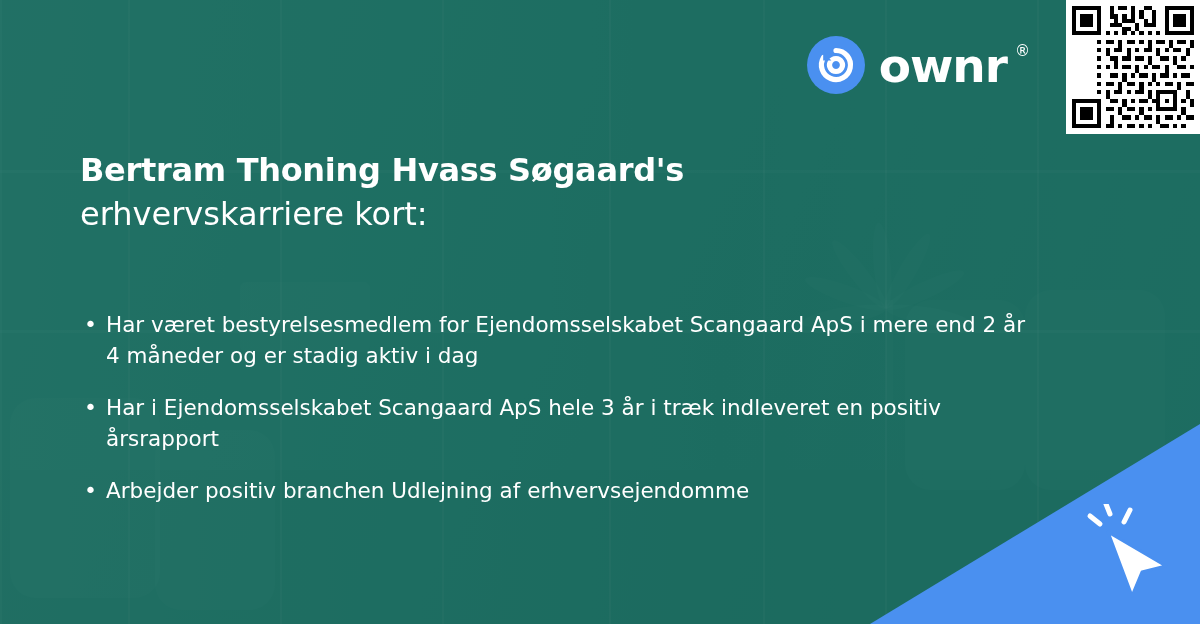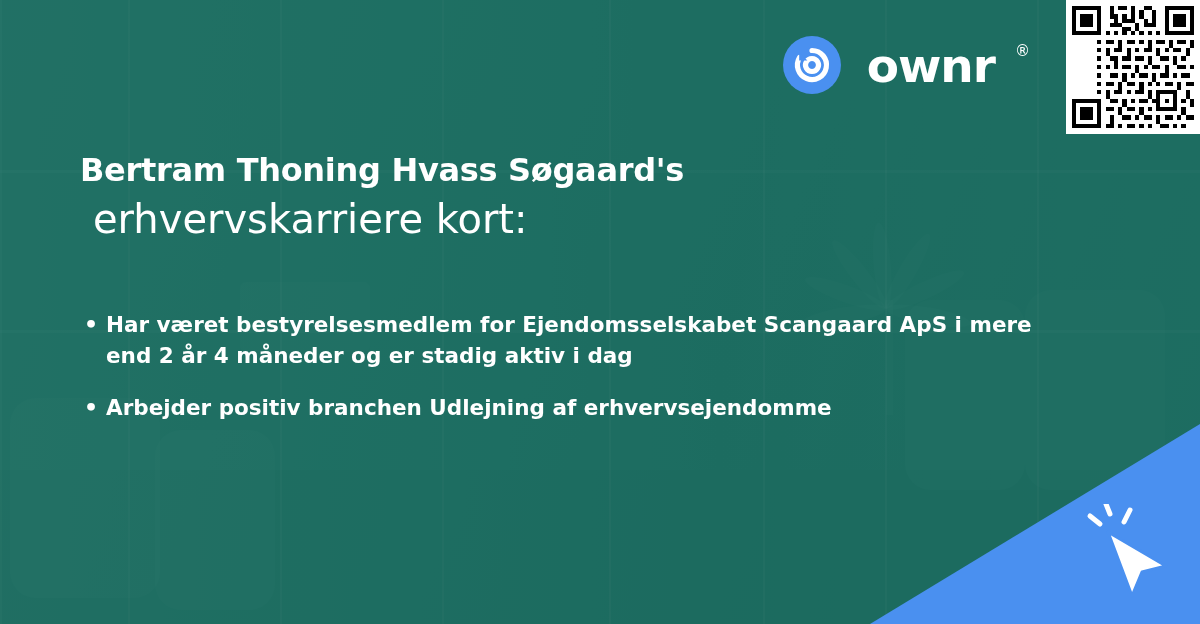--- a/index.html
+++ b/index.html
@@ -86,21 +86,21 @@
     background: rgba(26, 110, 97, 0.80);
   }
 
   
   .logo {
     position: absolute;
     right: 170px;
     top: 36px;
     display: flex;
     align-items: center;
-    gap: 26px;
+    gap: 14px;
   }
   .logo-mark {
     width: 58px; height: 58px;
     border-radius: 50%;
     background: #4a90f0;
     display: flex; align-items: center; justify-content: center;
   }
   .logo-word {
     color: #ffffff;
     font-size: 47px;
@@ -137,43 +137,42 @@
     width: 820px;
     color: #ffffff;
   }
   .headline .line1 {
     font-size: 32px;
     font-weight: 700;
     line-height: 1.18;
     letter-spacing: -0.3px;
   }
   .headline .line2 {
-    font-size: 40px;
+    font-size: 32px;
     font-weight: 400;
     line-height: 1.25;
     margin-top: 4px;
-    margin-left: 13px;
   }
 
   
   .bullets {
     position: absolute;
     left: 80px;
     top: 310px;
     width: 960px;
     color: #ffffff;
     list-style: none;
     margin: 0;
     padding: 0;
   }
   .bullets li {
     position: relative;
     padding-left: 26px;
     font-size: 21.5px;
-    font-weight: 700;
+    font-weight: 400;
     line-height: 1.42;
     margin-bottom: 22px;
   }
   .bullets li::before {
     content: "\2022";
     position: absolute;
     left: 4px;
     top: -1px;
     font-size: 22px;
   }
@@ -397,20 +396,21 @@
     </svg>
   </div>
 
   <div class="headline">
     <div class="line1">Bertram Thoning Hvass Søgaard's</div>
     <div class="line2">erhvervskarriere kort:</div>
   </div>
 
   <ul class="bullets">
     <li>Har været bestyrelsesmedlem for Ejendomsselskabet Scangaard ApS i mere end 2 år 4 måneder og er stadig aktiv i dag</li>
+    <li>Har i Ejendomsselskabet Scangaard ApS hele 3 år i træk indleveret en positiv årsrapport</li>
     <li>Arbejder positiv branchen Udlejning af erhvervsejendomme</li>
   </ul>
 
   <div class="corner">
     <div class="corner-tri"></div>
     <svg class="cursor" viewBox="0 0 92 98" aria-hidden="true">
       <g stroke="#ffffff" stroke-width="5" stroke-linecap="round" fill="none">
         <line x1="14" y1="20" x2="4" y2="12"></line>
         <line x1="24" y1="10" x2="20" y2="0"></line>
         <line x1="38" y1="18" x2="44" y2="6"></line>

